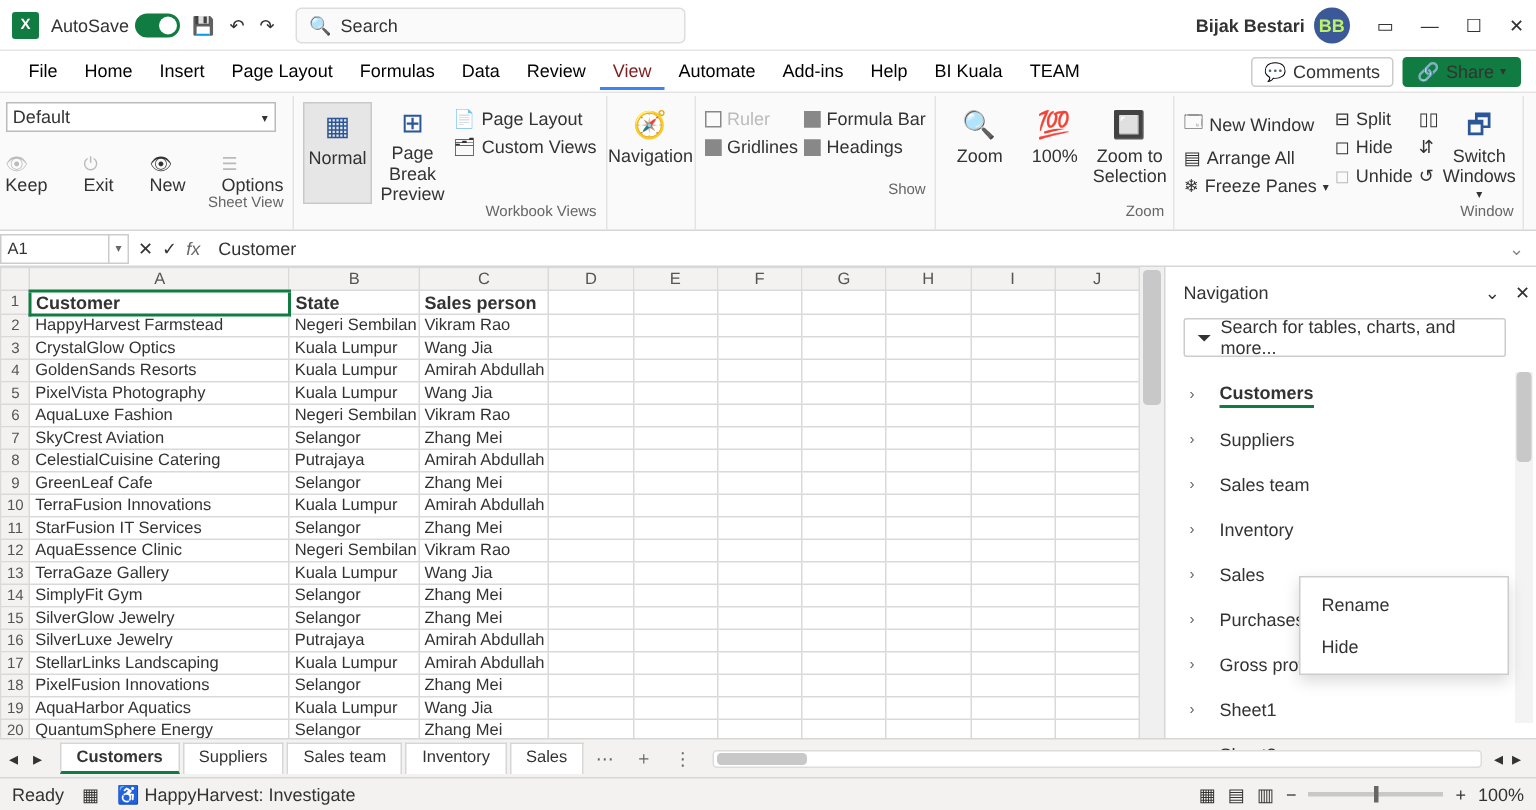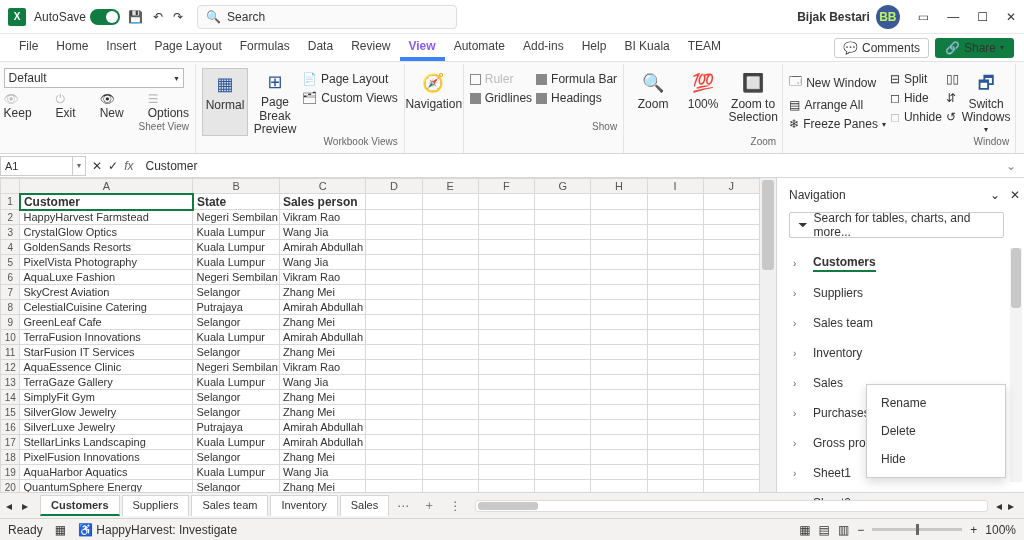--- a/index.html
+++ b/index.html
@@ -12,32 +12,32 @@
 .qat{display:flex;gap:10px;margin-right:14px;color:#666}
 .qat span{cursor:pointer}
 .doc-title{font-size:12px;color:#555;margin-right:18px;white-space:nowrap}
 .saved{color:#107c41}
 .search-box{flex:0 0 260px;height:24px;border:1px solid #ddd;border-radius:4px;display:flex;align-items:center;padding:0 8px;color:#888;gap:6px;background:#fafafa}
 .tb-spacer{flex:1}
 .user{display:flex;align-items:center;gap:6px;font-weight:600;font-size:12px;margin-right:10px}
 .avatar{width:24px;height:24px;border-radius:50%;background:#3b5998;color:#bef264;display:flex;align-items:center;justify-content:center;font-size:12px}
 .winctrl{display:flex;gap:18px;color:#555;margin-left:8px}
 .menubar{height:28px;display:flex;align-items:center;gap:2px;padding:0 10px;border-bottom:1px solid #e3e3e3}
-.menu-item{padding:4px 9px;font-size:12px;color:#404040;cursor:pointer}
-.menu-item.active{border-bottom:4px solid #3b82f6;color:#8b5cf6;font-weight:700}
+.menu-item{padding:4px 9px;font-size:12px;color:#000000;cursor:pointer}
+.menu-item.active{border-bottom:2px solid #3b82f6;color:#7f1d1d;font-weight:400}
 .top-right{margin-left:auto;display:flex;gap:6px}
 .btn-outline{border:1px solid #ccc;border-radius:3px;padding:2px 8px;display:flex;align-items:center;gap:4px;font-size:12px;cursor:pointer}
 .btn-share{background:#107c41;color:#fff;border:none;border-radius:3px;padding:3px 10px;display:flex;align-items:center;gap:4px;font-size:12px}
 .ribbon{height:92px;display:flex;border-bottom:1px solid #d6d6d6;padding:2px 6px 0 6px;background:#fafafa}
 .grp{display:flex;flex-direction:column;align-items:flex-end;padding:0 6px;border-right:1px solid #e4e4e4}
 .grp-body{flex:1;display:flex;align-items:flex-start;gap:4px;padding-top:4px}
 .grp-label{height:14px;font-size:10px;color:#666;margin-top:auto;margin-bottom:18px}
 .sheetview{width:190px}
 .sv-combo{width:180px;height:20px;border:1px solid #bbb;background:#fff;display:flex;align-items:center;padding:0 4px;font-size:11px}
-.sv-row{display:flex;gap:24px;color:#aaa;font-size:11px}
+.sv-row{display:flex;gap:24px;margin-top:10px;color:#aaa;font-size:11px}
 .big-btn{width:46px;height:68px;display:flex;flex-direction:column;align-items:center;justify-content:flex-start;gap:2px;padding-top:4px;cursor:pointer;font-size:10px;text-align:center;line-height:1.1}
 .big-btn.active{background:#e6e6e6;border:1px solid #c9c9c9}
 .ico{width:28px;height:24px;display:flex;align-items:center;justify-content:center;font-size:18px;color:#2b579a}
 .small-list{display:flex;flex-direction:column;gap:5px;font-size:11px;color:#444;padding-top:4px}
 .small-list div{display:flex;align-items:center;gap:4px;white-space:nowrap}
 .chk{width:11px;height:11px;border:1px solid #888;display:inline-block}
 .chk.on{background:#888}
 .formulabar{height:24px;display:flex;align-items:center;border-bottom:1px solid #d6d6d6}
 .name-box{width:72px;height:20px;border:1px solid #ccc;border-right:none;padding:0 4px;display:flex;align-items:center;font-size:11px;margin-left:0}
 .nb-dd{width:14px;height:20px;border:1px solid #ccc;display:flex;align-items:center;justify-content:center;font-size:8px;color:#666}
@@ -614,21 +614,20 @@
         </div>
       </div>
     <div class="nav-vscroll">
         <div class="nav-vthumb"></div>
       </div>
   </div>
 </div>
 
 <div class="context" style="left:866px;top:384px">
   <div>Rename</div>
-  <div>Delete</div>
   <div>Hide</div>
 </div>
 
 <div class="sheet-tabs">
   <div class="tab-nav">
     <span>◂</span>
     <span>▸</span>
   </div>
   <div id="tabs-host" style="display:flex;gap:2px">
       <div class="sheet-tab active">Customers</div>

